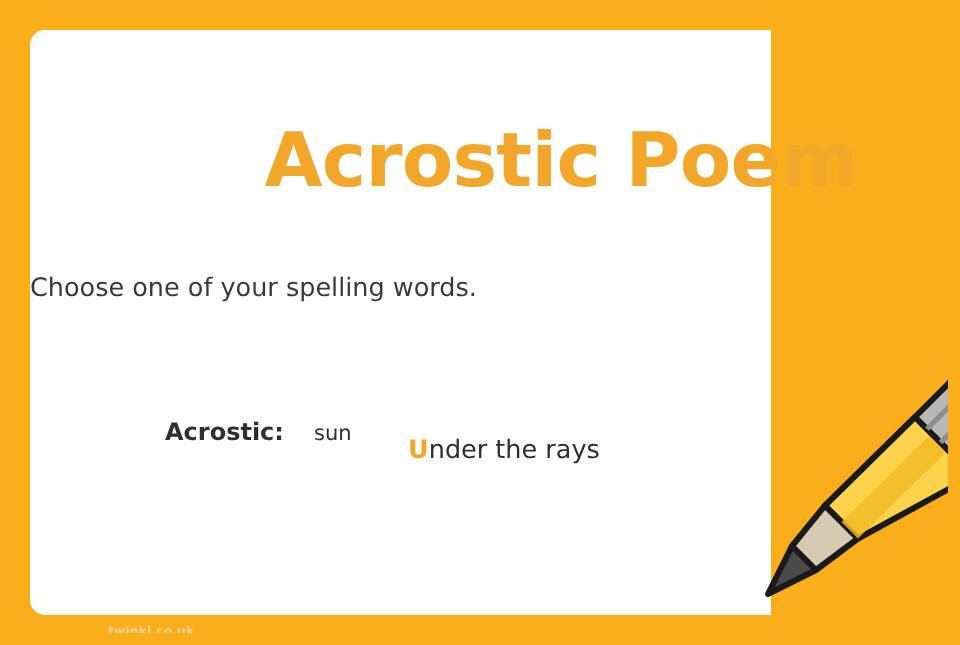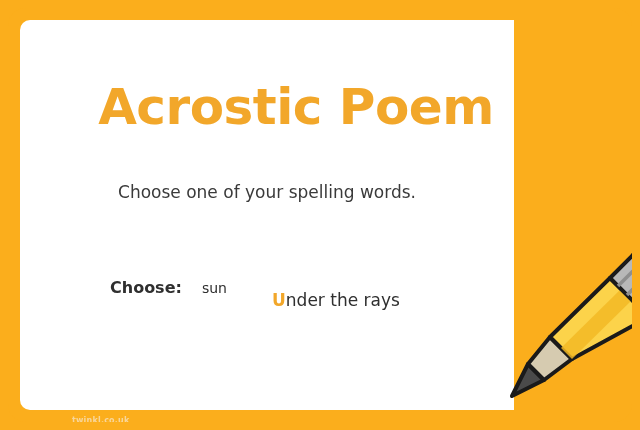--- a/index.html
+++ b/index.html
@@ -40,37 +40,37 @@
     border-top-left-radius: 10px;
     border-bottom-left-radius: 10px;
   }
 
   
   #poster-title {
     position: absolute;
     left: 0;
     top: 62px;
     width: 552px;
-    text-align: center;
+    text-align: right;
     color: #f2a72a;
     font-family: "DejaVu Sans", sans-serif;
     font-weight: bold;
     font-size: 50px;
     letter-spacing: -0.5px;
     line-height: 1;
     white-space: nowrap;
   }
 
   
   #instructions {
     position: absolute;
     left: 0;
     top: 160px;
     width: 494px;
-    text-align: center;
+    text-align: left;
     color: #3a3a3a;
     font-size: 17px;
     line-height: 25px;
   }
   .instruction-line {
     display: block;
     white-space: nowrap;
   }
 
   
@@ -138,21 +138,21 @@
 
   <div id="white-card">
 
     <div id="poster-title">Acrostic Poem</div>
 
     <div id="instructions">
       <span class="instruction-line">Choose one of your spelling words.</span>
     </div>
 
     <div id="example-block">
-      <span id="example-label">Choose:</span><span id="example-word">sun</span>
+      <span id="example-label">Acrostic:</span><span id="example-word">sun</span>
     </div>
 
     <div id="acrostic-poem">
       <span class="poem-line"><span class="poem-initial">U</span><span>nder the rays</span></span>
     </div>
 
     <div id="watermark">twinkl.co.uk</div>
 
   </div>
 

